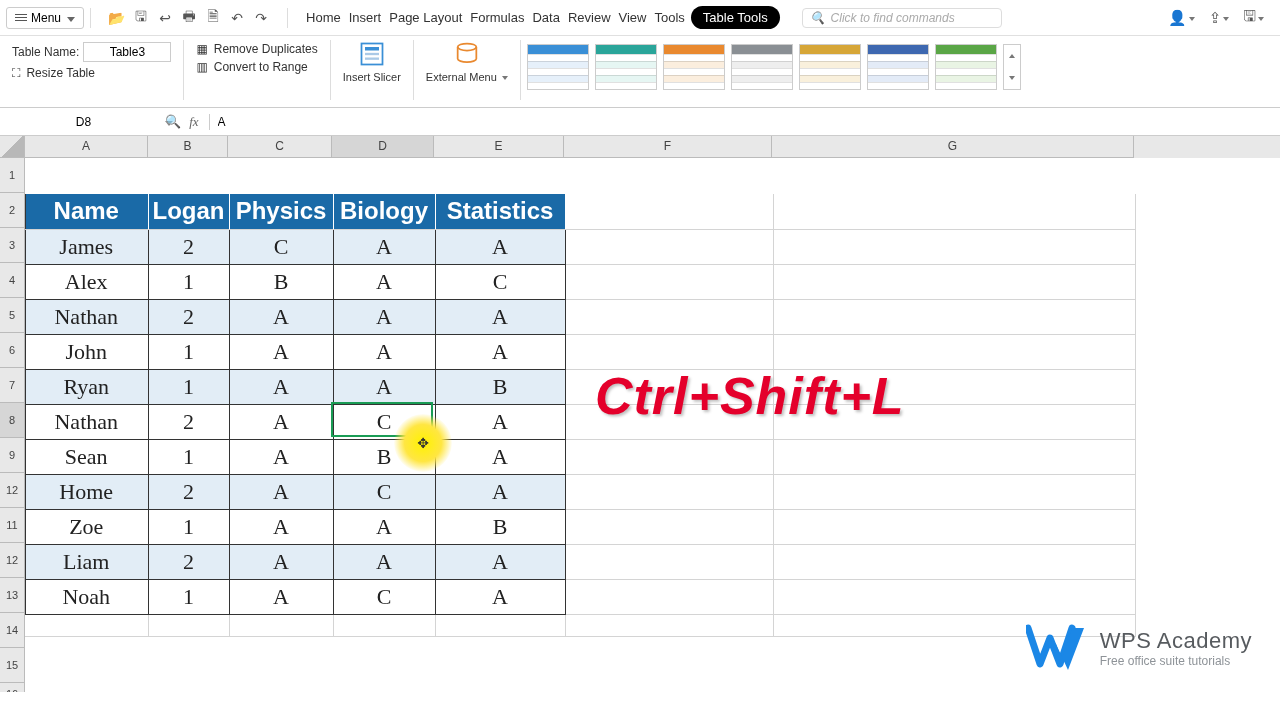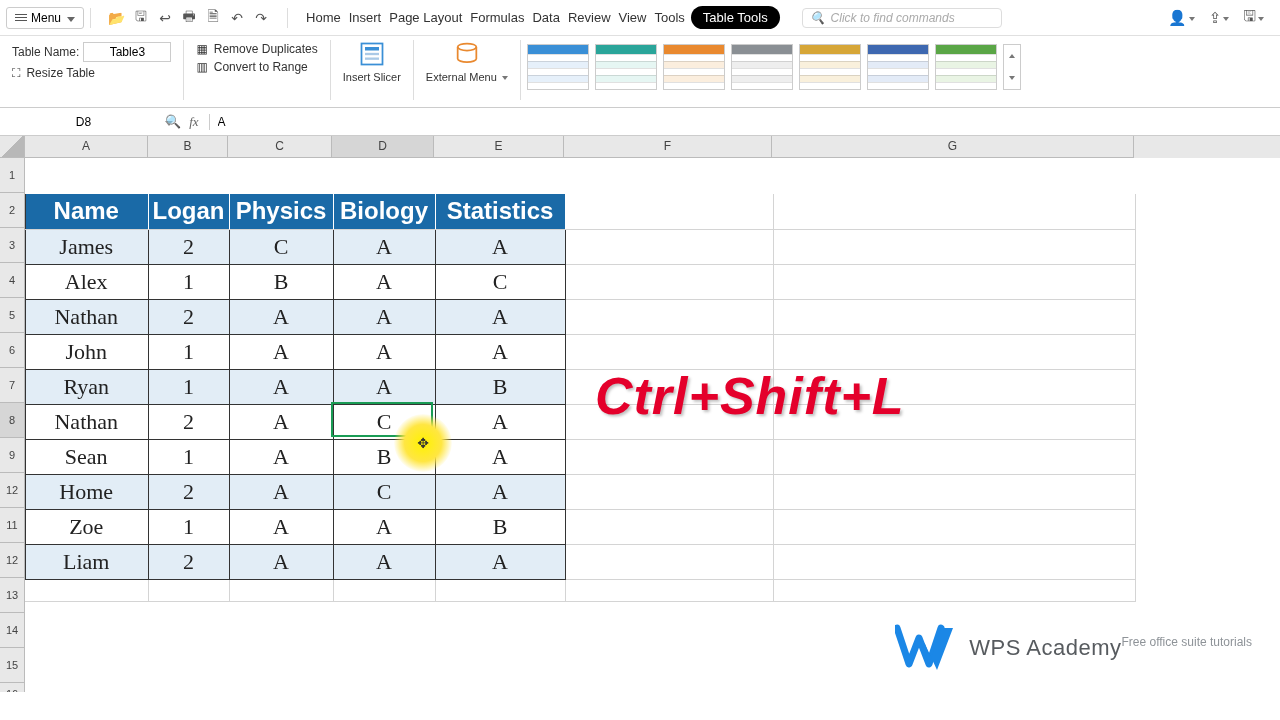--- a/index.html
+++ b/index.html
@@ -83,21 +83,21 @@
 
   
   .spot { position:absolute; width:58px; height:58px; border-radius:50%; background:radial-gradient(circle,#fff200 0%,#ffe642 45%, rgba(255,230,66,0.0) 72%); z-index:6; pointer-events:none;}
   .move-cursor { position:absolute; font-size:14px; color:#333; z-index:7; left:50%; top:50%; transform:translate(-50%,-50%);}
   
   
   .overlay-text { position:absolute; left:595px; top:230px; font-size:52px; font-weight:700; font-style:italic; color:#e4002b; font-family:'Segoe UI',Arial,sans-serif; text-shadow:2px 2px 3px rgba(0,0,0,0.25); letter-spacing:1px; z-index:4;}
   
   
   .logo { position:absolute; right:28px; bottom:20px; display:flex; align-items:center; gap:12px; z-index:4;}
-  .logo-text { display:flex; }
+  .logo-text { display:flex; flex-direction:column; }
   .logo-text .t1 { font-size:22px; font-weight:500; color:#575b5f; letter-spacing:0.5px; }
   .logo-text .t2 { font-size:12px; color:#8e9398; }
   
   svg { display:block; }
 </style>
 </head>
 <body>
 
 <div class="menubar">
   <div class="menu-btn">
@@ -392,20 +392,29 @@
           </tr>
           <tr class="tdata band" style="height: 35px;">
             <td>Liam</td>
             <td>2</td>
             <td>A</td>
             <td>A</td>
             <td>A</td>
             <td class="extra-col" style="font-size: 12px;"></td>
             <td class="extra-col" style="font-size: 12px;"></td>
           </tr>
+          <tr class="tdata" style="height: 35px;">
+            <td>Noah</td>
+            <td>1</td>
+            <td>A</td>
+            <td>C</td>
+            <td>A</td>
+            <td class="extra-col" style="font-size: 12px;"></td>
+            <td class="extra-col" style="font-size: 12px;"></td>
+          </tr>
           <tr class="empty" style="height: 22px;">
             <td class="extra-col" style="font-size: 12px;"></td>
             <td class="extra-col" style="font-size: 12px;"></td>
             <td class="extra-col" style="font-size: 12px;"></td>
             <td class="extra-col" style="font-size: 12px;"></td>
             <td class="extra-col" style="font-size: 12px;"></td>
             <td class="extra-col" style="font-size: 12px;"></td>
             <td class="extra-col" style="font-size: 12px;"></td>
           </tr>
         </tbody>

